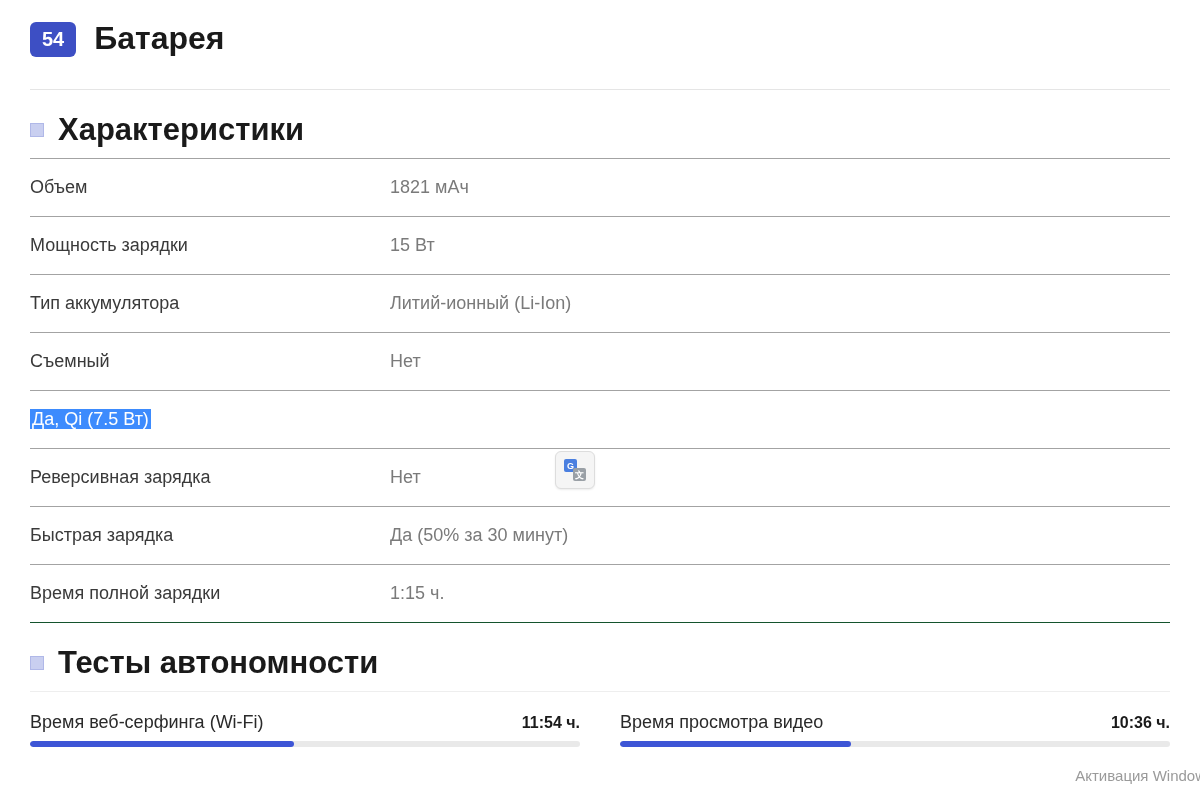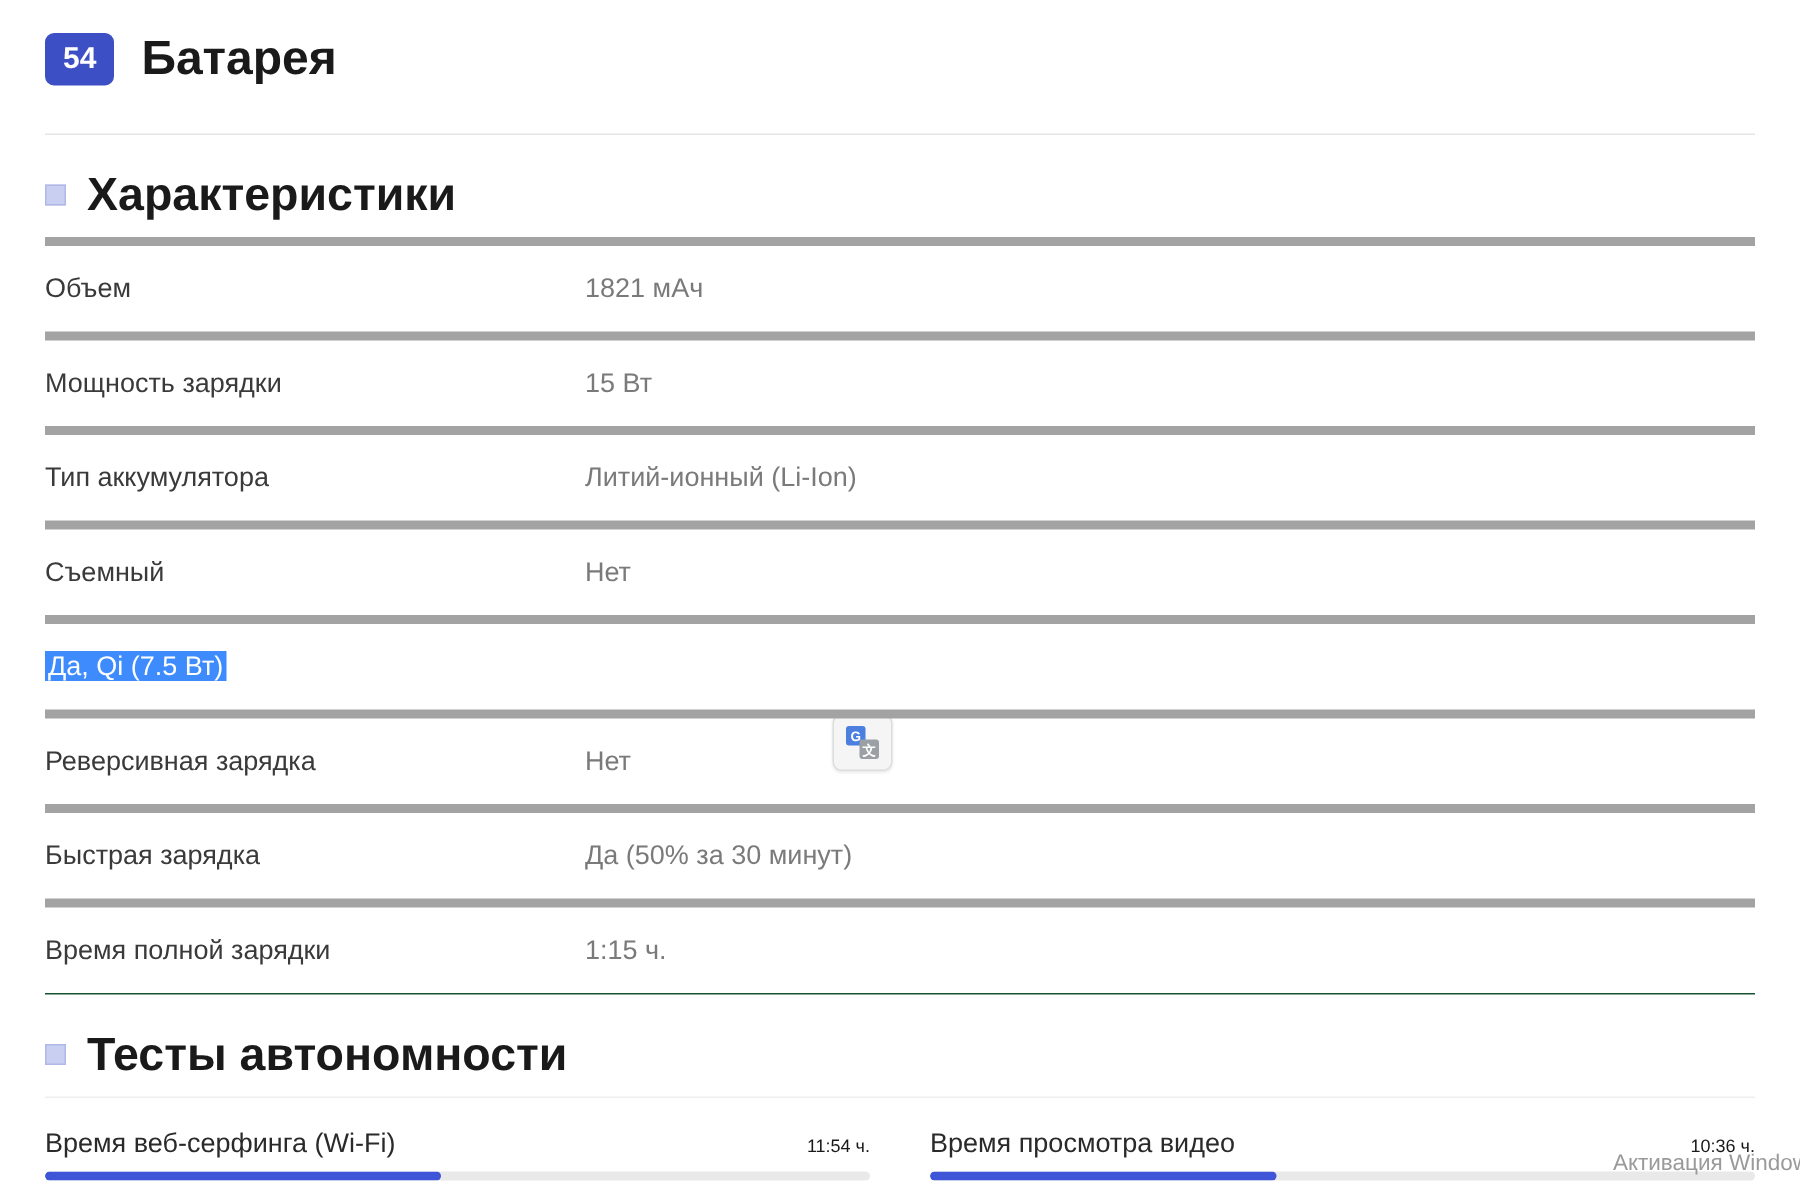--- a/index.html
+++ b/index.html
@@ -54,21 +54,21 @@
   }
   .section-title {
     font-size: 31px;
     font-weight: 700;
     color: #1a1a1a;
   }
 
   .spec-row {
     display: flex;
     align-items: center;
-    border-top: 6px solid #a3a3a3;
+    border-top: 1px solid #a3a3a3;
     padding: 18px 0;
     position: relative;
   }
   .spec-row:first-of-type { border-top: none; }
   .spec-label {
     width: 360px;
     color: #3a3a3a;
     font-size: 18px;
   }
   .spec-value {
@@ -105,21 +105,21 @@
     border-top: 1px solid #eee;
   }
   .test-col { flex: 1 1 0; }
   .test-head {
     display: flex;
     justify-content: space-between;
     align-items: baseline;
     margin-bottom: 8px;
   }
   .test-name { font-size: 18px; color: #2a2a2a; }
-  .test-val  { font-size: 12px; font-weight: 400; color: #1a1a1a; text-align: right; }
+  .test-val  { font-size: 16px; font-weight: 700; color: #1a1a1a; text-align: right; }
   .bar-track {
     width: 100%;
     height: 6px;
     background: #e9e9e9;
     border-radius: 3px;
     position: relative;
     overflow: hidden;
   }
   .bar-fill {
     position: absolute;

